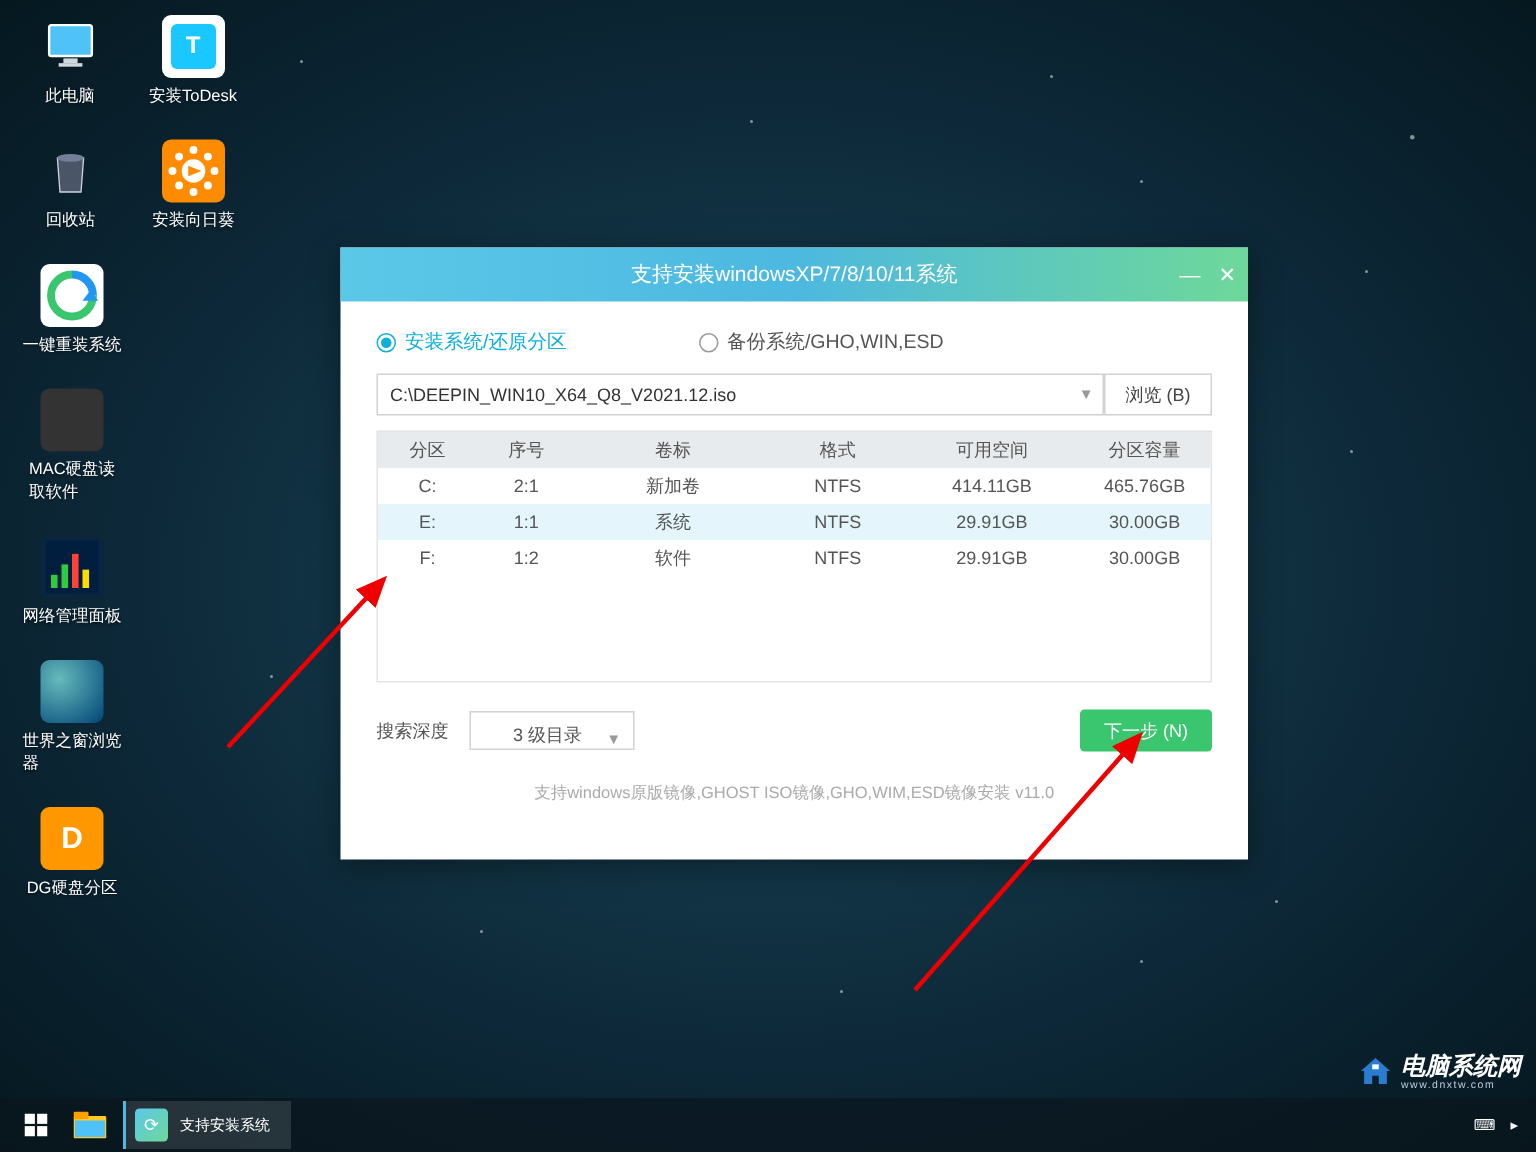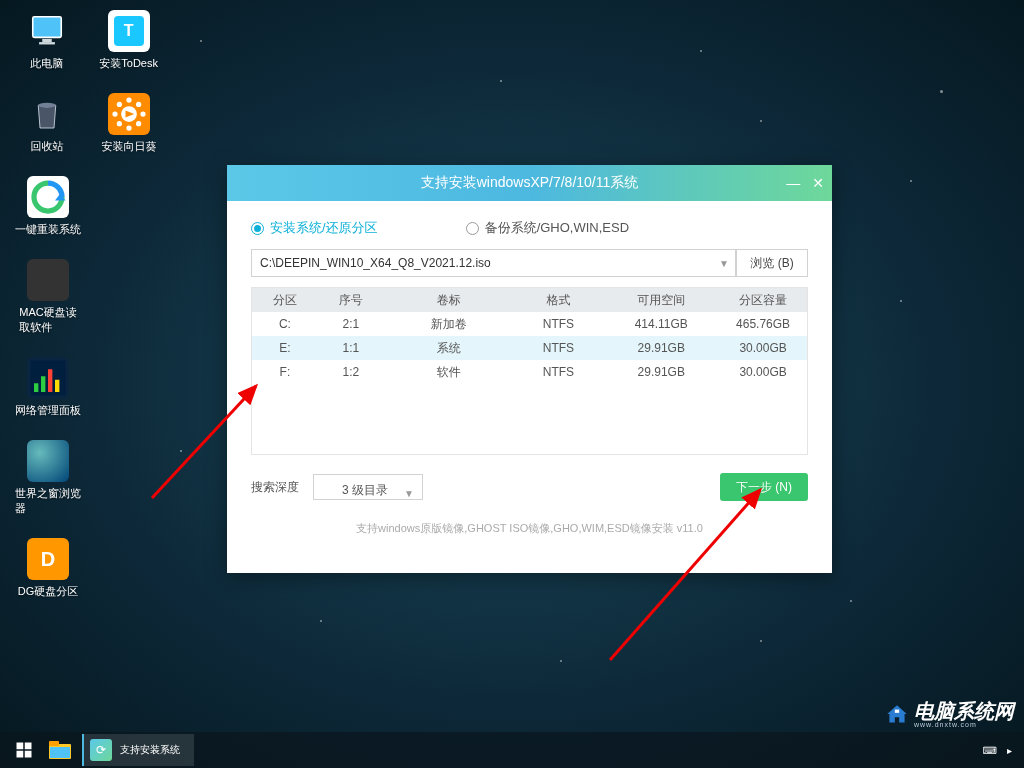--- a/index.html
+++ b/index.html
@@ -59,21 +59,21 @@
 .arrow { position: absolute; pointer-events: none; }
 .taskbar { position: absolute; bottom: 0; left: 0; right: 0; height: 36px; background: rgba(10,20,28,.68); display: flex; align-items: center; padding: 0 6px; }
 .tb-start { width: 36px; height: 36px; display: flex; align-items: center; justify-content: center; cursor: pointer; }
 .tb-start svg { width: 18px; height: 18px; }
 .tb-icon { width: 36px; height: 36px; display: flex; align-items: center; justify-content: center; cursor: pointer; }
 .tb-task { height: 32px; background: rgba(255,255,255,.12); display: flex; align-items: center; padding: 0 14px 0 6px; margin-left: 4px; cursor: pointer; border-left: 2px solid #4db8e0; }
 .tb-task .ico { width: 22px; height: 22px; background: linear-gradient(135deg,#5bc8e8,#6ed89a); border-radius: 3px; margin-right: 8px; display:flex;align-items:center;justify-content:center;color:#fff;font-size:12px; }
 .tb-task .txt { color: #fff; font-size: 10px; }
 .watermark { position: absolute; right: 10px; bottom: 40px; display: flex; align-items: center; gap: 4px; }
 .watermark .house { width: 26px; height: 26px; }
-.watermark .txt { color: #fff; font-size: 20px; font-style: italic; font-weight: bold; line-height: 1; }
+.watermark .txt { color: #fff; font-size: 16px; font-style: italic; font-weight: bold; line-height: 1; }
 .watermark .sub { color: #bcd; font-size: 7px; letter-spacing: 1px; }
 .tray { margin-left: auto; color: #fff; font-size: 10px; display: flex; gap: 10px; align-items: center; padding-right: 6px; }
 </style>
 </head>
 <body>
 
 <div class="stars">
   <div class="star" style="top:40px;left:200px"></div>
     <div class="star" style="top:80px;left:500px"></div>
   <div class="star" style="top:120px;left:760px"></div>

